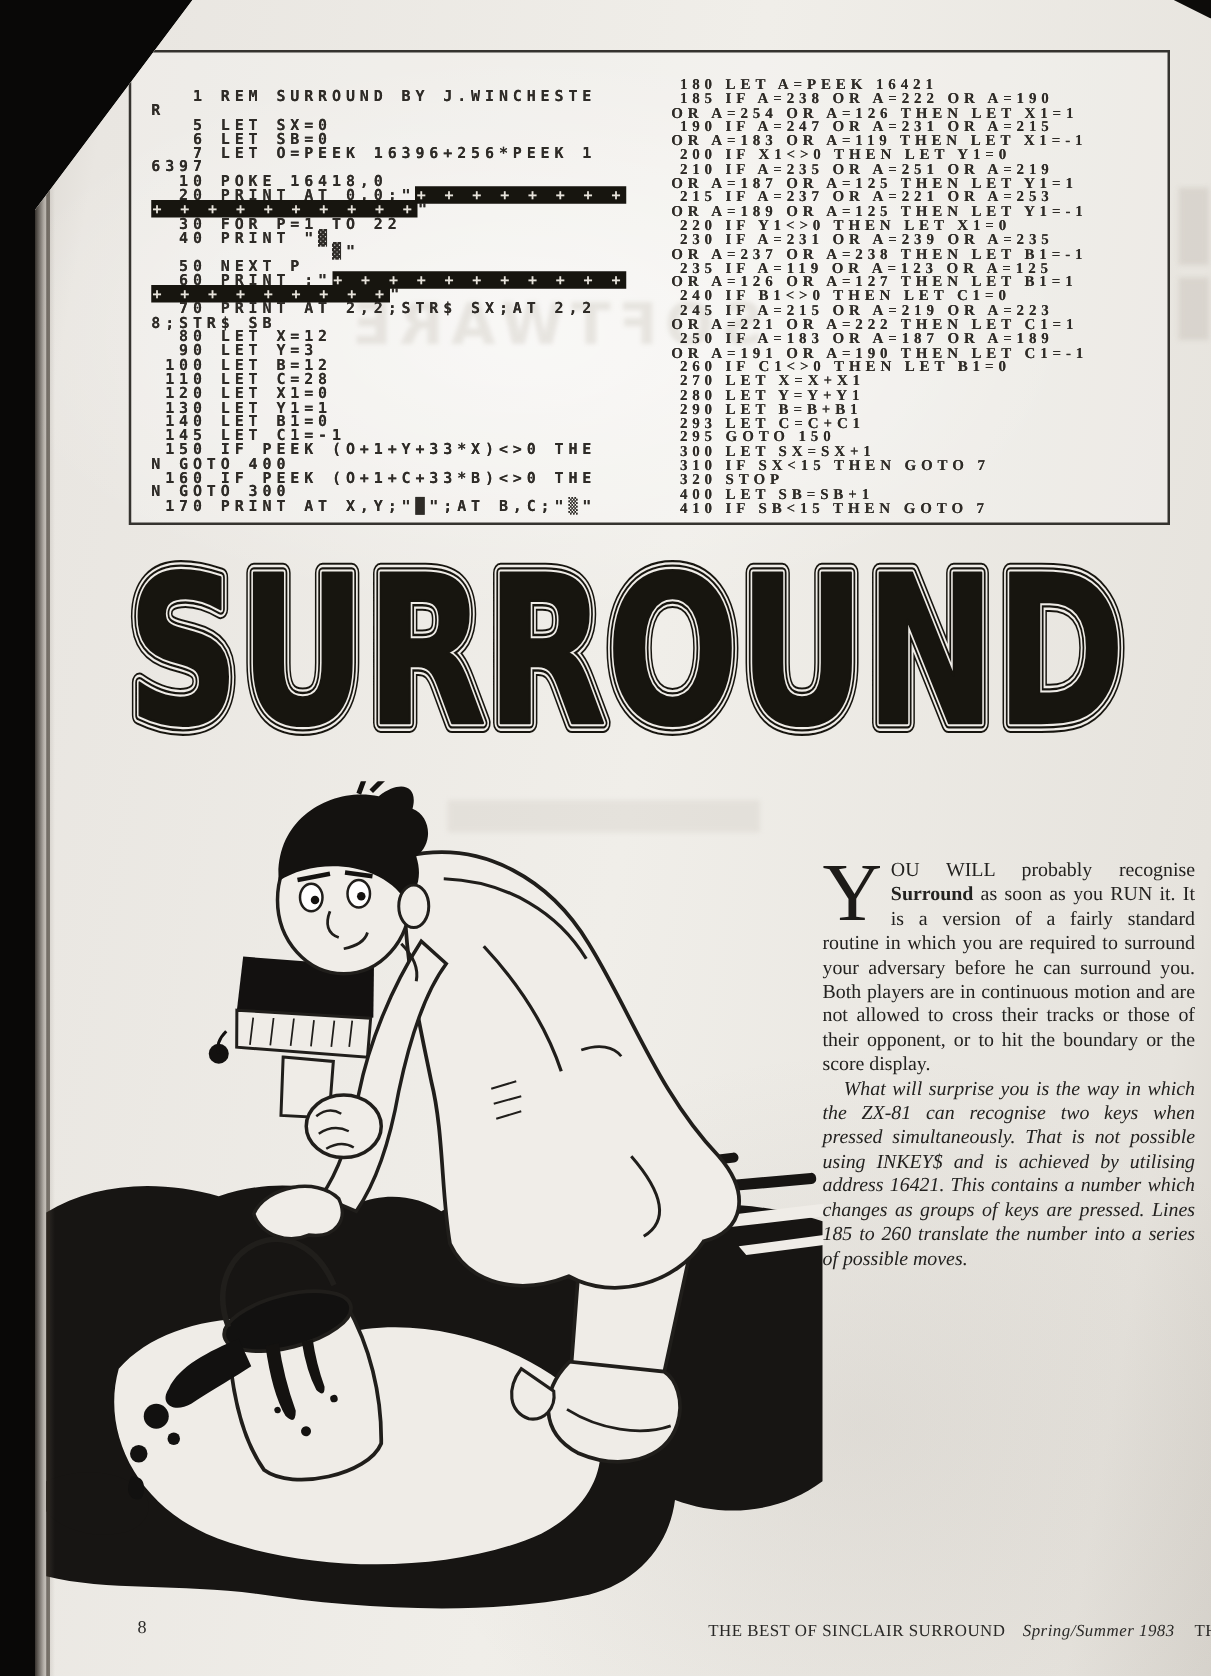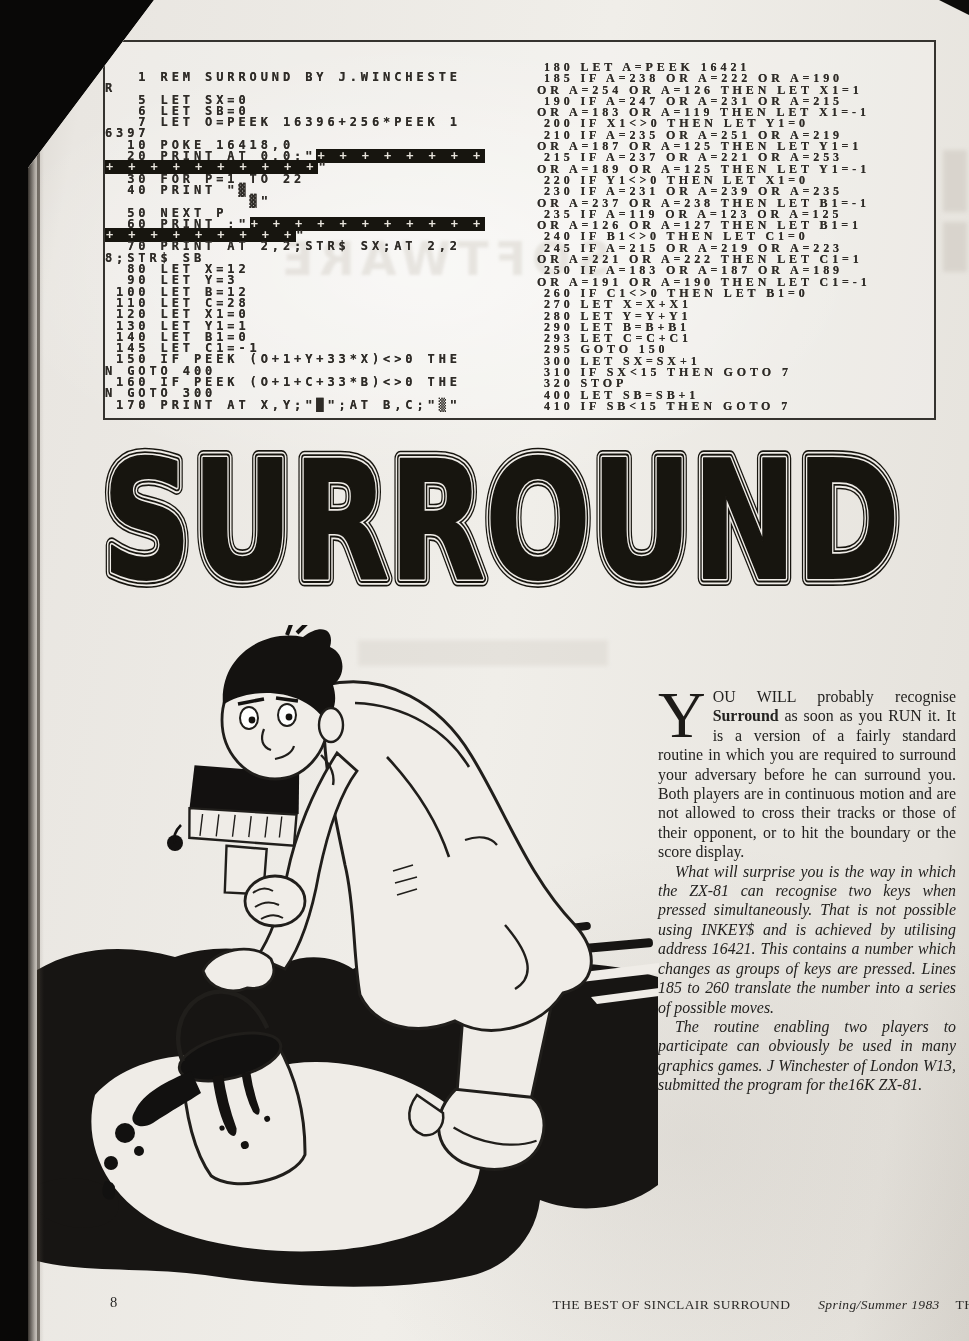--- a/index.html
+++ b/index.html
@@ -14,21 +14,21 @@
     background:linear-gradient(90deg,rgba(25,20,15,.85),rgba(90,80,70,.35) 45%,rgba(120,110,100,.12) 78%,rgba(0,0,0,0));}
   .spine-line{position:absolute;left:9px;top:0;bottom:0;width:3px;background:rgba(45,38,30,.55);}
   .corner-tr{position:absolute;right:0;top:0;width:30px;height:15px;background:#0d0c0a;
     clip-path:polygon(0 0,100% 0,100% 100%);}
   
   .listing-box{position:absolute;left:75px;top:40px;width:829px;height:376px;
     border:2px solid #35332f;background:rgba(255,255,255,.22);}
   .code-col{position:absolute;top:0;font-family:"DejaVu Sans Mono",monospace;font-weight:bold;
     font-size:12px;line-height:11.3px;letter-spacing:3.9px;color:#2e2b27;white-space:pre;
     text-shadow:0 0 .5px rgba(50,46,40,.8);}
-  .code-col.left{left:0;top:30px;}
+  .code-col.left{left:16px;top:30px;}
   .code-col.right{left:432px;top:20px;font-family:Liberation Serif, serif;}
   .cl{height:11.3px;}
   .inv{background:#17150f;color:#e8e4dc;text-shadow:none;padding:0 1px;}
   .ghost-word{position:absolute;left:248px;top:232px;font-family:"DejaVu Sans",sans-serif;
     font-weight:bold;font-size:46px;letter-spacing:6px;color:#c7c1b7;opacity:.45;
     transform:scaleX(-1);filter:blur(1.5px);}
   .ghost-block{position:absolute;background:#cdc7bf;opacity:.55;filter:blur(2px);}
   
   .title-wrap{position:absolute;left:62px;top:436px;width:822px;height:178px;}
   .title-wrap svg{width:100%;height:100%;}
@@ -46,21 +46,21 @@
   .article p{margin:0;}
   .article p + p{text-indent:17px;font-style:italic;}
   .dropcap{float:left;font-size:66px;line-height:50px;padding:3px 7px 0 0;color:#1d1b18;}
   
   .illo{position:absolute;left:7px;top:625px;width:625px;height:670px;}
   
   .footer-pageno{position:absolute;left:82px;top:1294px;font-family:"Liberation Serif",serif;
     font-size:14.5px;color:#2a2927;}
   .footer-right{position:absolute;right:-14px;top:1297px;white-space:nowrap;
     font-family:"Liberation Serif",serif;font-size:13.5px;color:#2a2927;letter-spacing:.4px;}
-  .footer-right .issue{font-style:italic;margin-left:24px;}
+  .footer-right .issue{font-style:italic;margin-left:10px;}
   .footer-right .cutoff{margin-left:12px;}
 </style>
 </head>
 <body>
 
 <div class="page">
 
   <div class="ghost-word">SOFTWARE</div>
   <div class="ghost-block" style="right:2px;top:150px;width:24px;height:62px;"></div>
   <div class="ghost-block" style="right:2px;top:222px;width:24px;height:50px;"></div>
@@ -159,21 +159,20 @@
       <path d="M203,79 L229,74 M241,73 L263,76" stroke="#141210" stroke-width="3.6"></path>
       <path d="M229,104 C225,114 227,122 236,125" fill="none" stroke="#201e1b" stroke-width="2.2"></path>
       <path d="M240,134 C250,132 257,128 259,121" fill="none" stroke="#201e1b" stroke-width="2.2"></path>
       <path d="M286,130 C296,140 300,150 298,160" fill="none" stroke="#201e1b" stroke-width="2.4"></path>
     </g>
   </svg>
 
   <div class="article">
     <p><span class="dropcap">Y</span><span>OU WILL probably recognise </span><b>Surround</b><span> as soon as you RUN it. It is a version of a fairly standard routine in which you are required to surround your adversary before he can surround you. Both players are in continuous motion and are not allowed to cross their tracks or those of their opponent, or to hit the boundary or the score display.</span></p>
     <p>What will surprise you is the way in which the ZX-81 can recognise two keys when pressed simultaneously. That is not possible using INKEY$ and is achieved by utilising address 16421. This contains a number which changes as groups of keys are pressed. Lines 185 to 260 translate the number into a series of possible moves.</p>
-    <p>The routine enabling two players to participate can obviously be used in many graphics games. J Winchester of London W13, submitted the program for the16K ZX-81.</p>
   </div>
 
   <div class="footer-pageno">8</div>
   <div class="footer-right">
     <span>THE BEST OF SINCLAIR SURROUND</span>
     <span class="issue">Spring/Summer 1983</span>
     <span class="cutoff">THE</span>
   </div>
 
   <div class="spine"></div>

